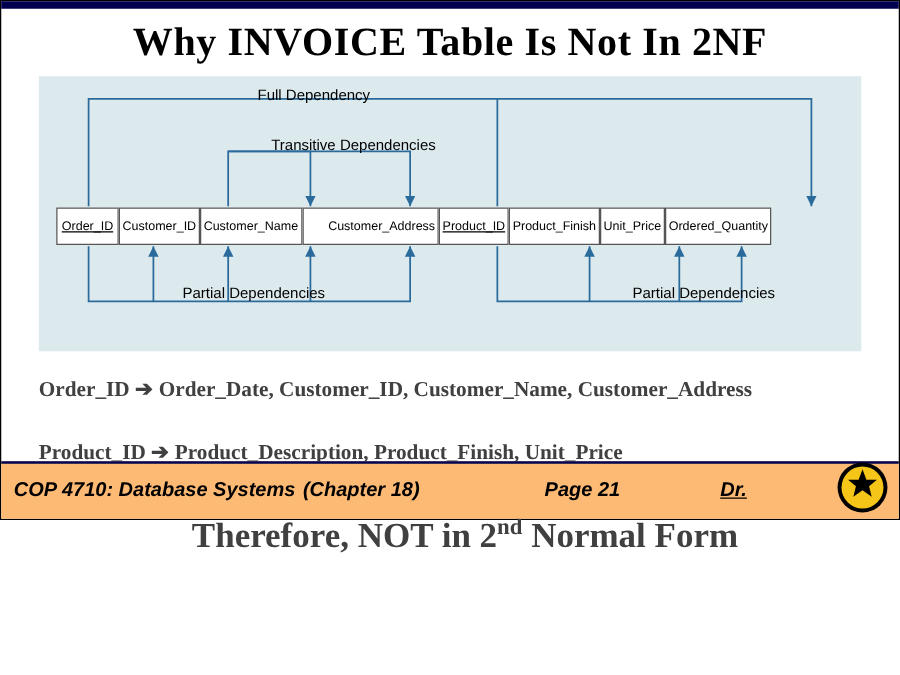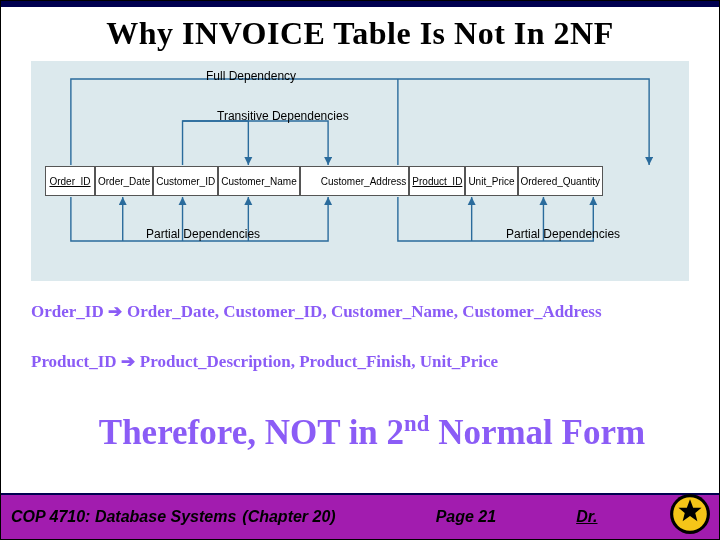--- a/index.html
+++ b/index.html
@@ -1,17 +1,17 @@
 <!DOCTYPE html>
 <html><head>
 <meta charset="utf-8">
 <style>
   * { box-sizing: border-box; margin: 0; padding: 0; }
   html, body { width: 720px; height: 540px; font-family: Arial, sans-serif; background: #fff; overflow: hidden; }
-  .slide { width: 720px; height: 540px; position: relative; border: 1px solid #000; }
+  .slide { width: 720px; height: 416px; position: relative; border: 1px solid #000; }
   .topbar { height: 6px; background: #000050; width: 100%; }
   .title { font-family: "Times New Roman", serif; font-size: 32px; text-align: center; color: #000; margin-top: 8px; letter-spacing: 0.5px; }
   .diagram {
     position: absolute;
     top: 60px; left: 30px; right: 30px; height: 220px;
     background: #dce9ed;
   }
   .diagram svg { width: 100%; height: 100%; display: block; }
   .attr-row { position: absolute; top: 165px; left: 44px; right: 44px; height: 30px; display: flex; }
   .attr {
@@ -20,30 +20,30 @@
     white-space: nowrap; padding: 0 2px;
     font-family: Arial, sans-serif;
   }
   .attr.key { text-decoration: underline; }
   .dep-label { position: absolute; font-size: 12px; color: #000000; font-family: Arial, sans-serif; }
   .fd-label   { top: 68px;  left: 205px; }
   .td-label   { top: 108px; left: 216px; }
   .pd1-label  { top: 226px; left: 145px; }
   .pd2-label  { top: 226px; left: 505px; }
 
-  .body-text { position: absolute; left: 30px; right: 30px; font-family: "Times New Roman", serif; color: #8b5cf6; }
+  .body-text { position: absolute; left: 30px; right: 30px; font-family: "Times New Roman", serif; color: #404040; }
   .line1 { top: 300px; font-size: 17px; font-weight: bold; }
   .line2 { top: 350px; font-size: 17px; font-weight: bold; }
   .arrow { font-family: Arial, sans-serif; }
-  .conclusion { top: 410px; font-size: 35px; font-weight: bold; left: 0; right: 0; text-align: center; padding-left: 24px; }
+  .conclusion { top: 410px; font-size: 28px; font-weight: bold; left: 0; right: 0; text-align: center; padding-left: 24px; }
   .sup { font-size: 0.65em; vertical-align: super; }
 
   .footer {
     position: absolute; bottom: 0; left: 0; right: 0; height: 46px;
-    background: #a21caf; border-top: 2px solid #000050;
+    background: #fdba74; border-top: 2px solid #000050;
     display: flex; align-items: center;
     font-family: Arial, sans-serif; font-style: italic; font-weight: bold;
     font-size: 16px; color: #000;
     padding-left: 10px;
   }
   .footer .course { flex: 0 0 auto; }
   .footer .chap { flex: 0 0 auto; margin-left: 6px; }
   .footer .page { flex: 0 0 auto; margin-left: 100px; }
   .footer .author { flex: 0 0 auto; margin-left: 80px; text-decoration: underline; }
   .footer-logo {
@@ -85,25 +85,25 @@
     </svg>
   </div>
 
   <div class="dep-label fd-label">Full Dependency</div>
   <div class="dep-label td-label">Transitive Dependencies</div>
   <div class="dep-label pd1-label">Partial Dependencies</div>
   <div class="dep-label pd2-label">Partial Dependencies</div>
 
   <div class="attr-row" id="attr-row">
       <div class="attr key" style="flex: 0 0 50px;">Order_ID</div>
-      <div class="attr" style="flex: 0 0 58px;">Order_Date</div>
       <div class="attr" style="flex: 0 0 64px;">Customer_ID</div>
       <div class="attr" style="flex: 0 0 78px;">Customer_Name</div>
       <div class="attr" style="flex: 0 0 90px; padding-left: 20px;">Customer_Address</div>
       <div class="attr key" style="flex: 0 0 56px;">Product_ID</div>
+      <div class="attr" style="flex: 0 0 68px;">Product_Finish</div>
       <div class="attr" style="flex: 0 0 52px;">Unit_Price</div>
       <div class="attr" style="flex: 0 0 84px;">Ordered_Quantity</div>
     </div>
 
   <div class="body-text line1">
     <span>Order_ID</span>
     <span class="arrow"> ➔ </span>
     <span>Order_Date, Customer_ID, Customer_Name, Customer_Address</span>
   </div>
 
@@ -112,21 +112,21 @@
     <span class="arrow"> ➔ </span>
     <span>Product_Description, Product_Finish, Unit_Price</span>
   </div>
 
   <div class="body-text conclusion">
     <span>Therefore, NOT in 2</span><span class="sup">nd</span><span> Normal Form</span>
   </div>
 
   <div class="footer">
     <span class="course">COP 4710: Database Systems</span>
-    <span class="chap">(Chapter 20)</span>
+    <span class="chap">(Chapter 18)</span>
     <span class="page">Page 21</span>
     <span class="author">Dr.</span>
     <div class="footer-logo">
       <svg viewBox="0 0 40 40">
         <circle cx="20" cy="20" r="19" fill="#000"></circle>
         <circle cx="20" cy="20" r="16" fill="#f5c518"></circle>
         <path d="M20 6 L23 14 L31 14 L25 19 L27 27 L20 22 L13 27 L15 19 L9 14 L17 14 Z" fill="#000"></path>
       </svg>
     </div>
   </div>

